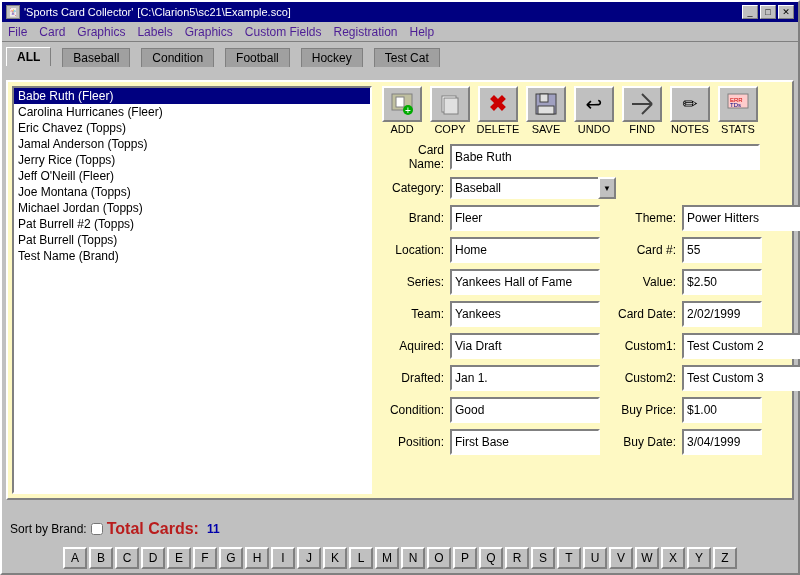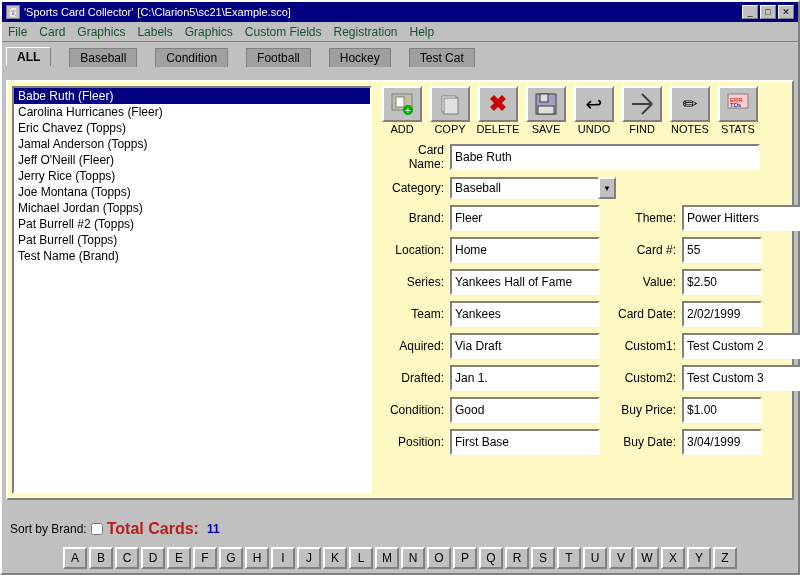--- a/index.html
+++ b/index.html
@@ -60,29 +60,29 @@
       display: flex;
       align-items: center;
       padding: 2px 0;
       border-bottom: 1px solid #808080;
       height: 20px;
     }
     .menu-item {
       padding: 1px 6px;
       font-size: 12px;
       cursor: pointer;
-      color: #14532d;
+      color: #4c1d95;
       text-align: center;
     }
     
     .tab-bar {
       display: flex;
       padding: 4px 4px 0 4px;
       background: #c0c0c0;
-      gap: 18px;
+      gap: 11px;
     }
     .tab {
       padding: 2px 10px;
       border: 1px solid #808080;
       border-bottom: none;
       background: #c0c0c0;
       cursor: pointer;
       font-size: 12px;
       position: relative;
       top: 1px;
@@ -333,22 +333,22 @@
   </div>
 
   <div class="main-content">
 
     <div class="list-panel">
       <div class="card-list">
         <div class="list-item selected">Babe Ruth (Fleer)</div>
         <div class="list-item">Carolina Hurricanes (Fleer)</div>
         <div class="list-item">Eric Chavez (Topps)</div>
         <div class="list-item">Jamal Anderson (Topps)</div>
+        <div class="list-item">Jerry Rice (Topps)</div>
         <div class="list-item">Jeff O'Neill (Fleer)</div>
-        <div class="list-item">Jerry Rice (Topps)</div>
         <div class="list-item">Joe Montana (Topps)</div>
         <div class="list-item">Michael Jordan (Topps)</div>
         <div class="list-item">Pat Burrell #2 (Topps)</div>
         <div class="list-item">Pat Burrell (Topps)</div>
         <div class="list-item">Test Name (Brand)</div>
       </div>
     </div>
 
     <div class="right-panel">
 

